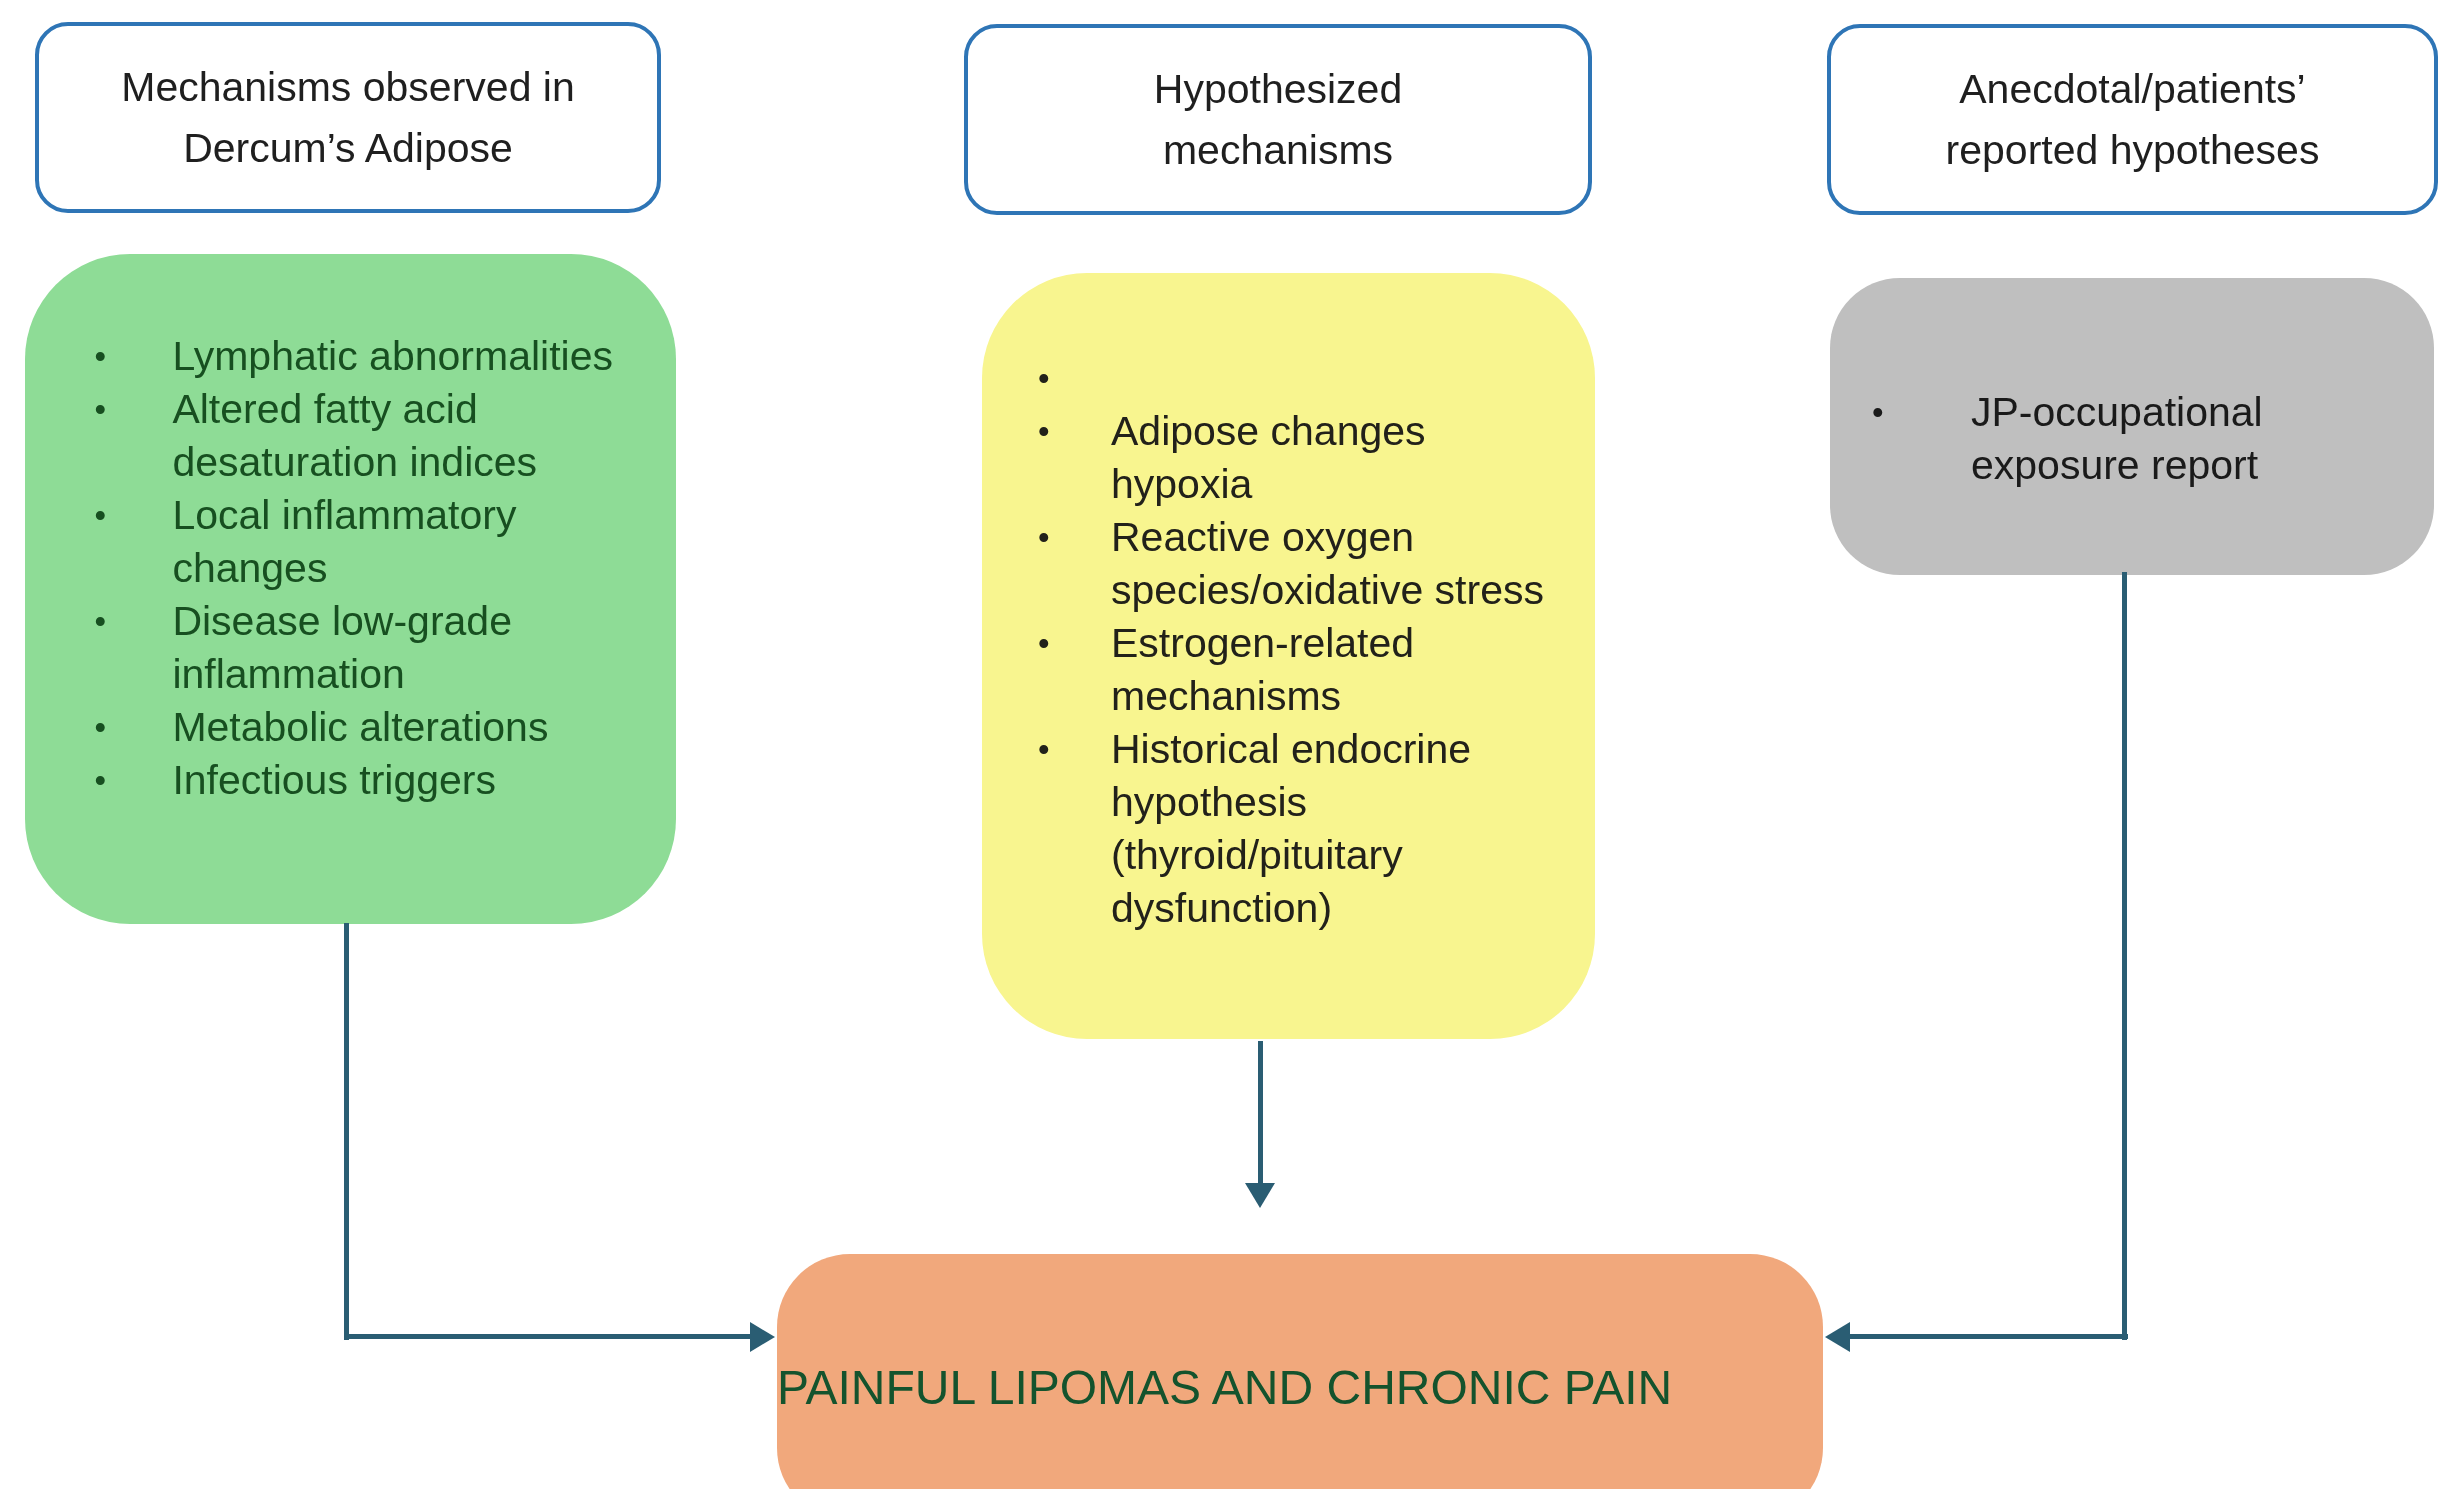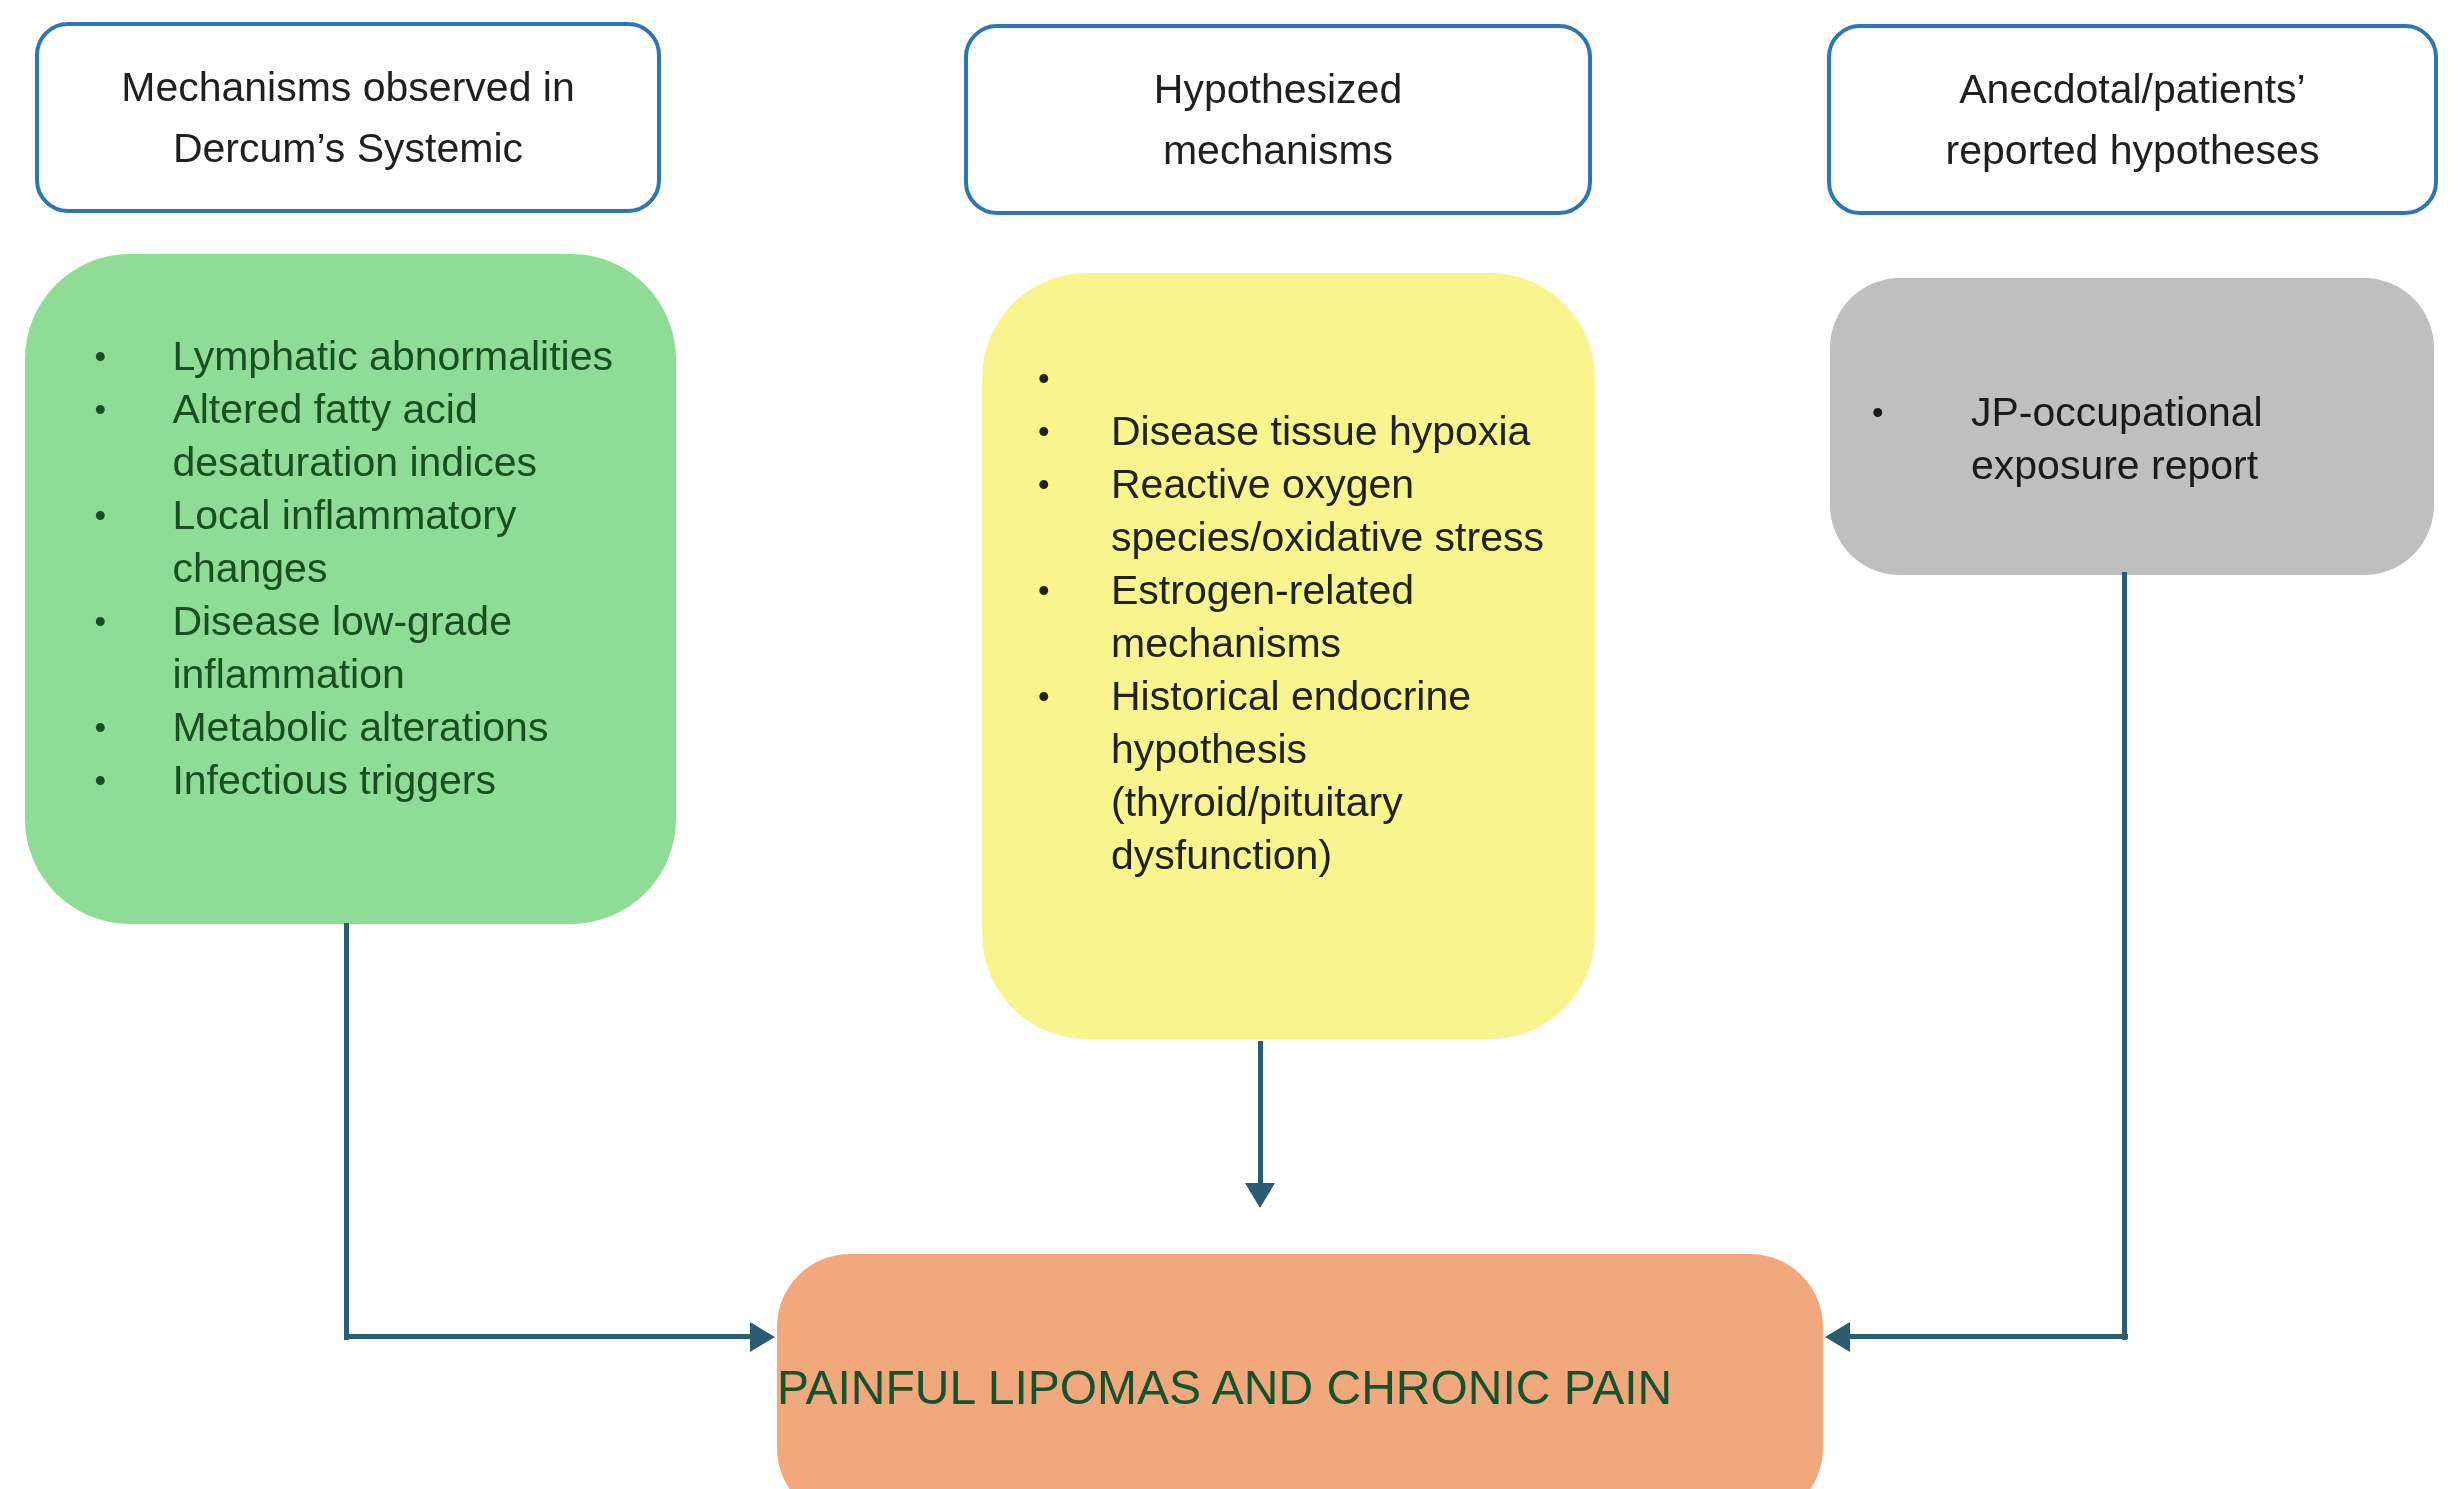--- a/index.html
+++ b/index.html
@@ -117,21 +117,21 @@
                           border-bottom: 15.3px solid transparent;
                           border-right: 25.4px solid #2a5d73; }
 </style>
 </head>
 <body>
 
 <div class="canvas">
 
   <div class="header-box" id="header-observed">
     <span>Mechanisms observed in</span>
-    <span>Dercum’s Systemic</span>
+    <span>Dercum’s Adipose</span>
   </div>
   <div class="header-box" id="header-anecdotal">
     <span>Anecdotal/patients’</span>
     <span>reported hypotheses</span>
   </div>
   <div class="header-box" id="header-hypothesized">
     <span>Hypothesized</span>
     <span>mechanisms</span>
   </div>
 
@@ -164,21 +164,21 @@
     </ul>
   </div>
 
   <div class="content-box" id="box-hypothesized">
     <ul class="bullets">
       <li>
         <span class="bullet">•</span>
       </li>
       <li>
         <span class="bullet">•</span>
-        <span>Disease tissue hypoxia</span>
+        <span>Adipose changes hypoxia</span>
       </li>
       <li>
         <span class="bullet">•</span>
         <span>Reactive oxygen species/oxidative stress</span>
       </li>
       <li>
         <span class="bullet">•</span>
         <span>Estrogen-related mechanisms</span>
       </li>
       <li>

